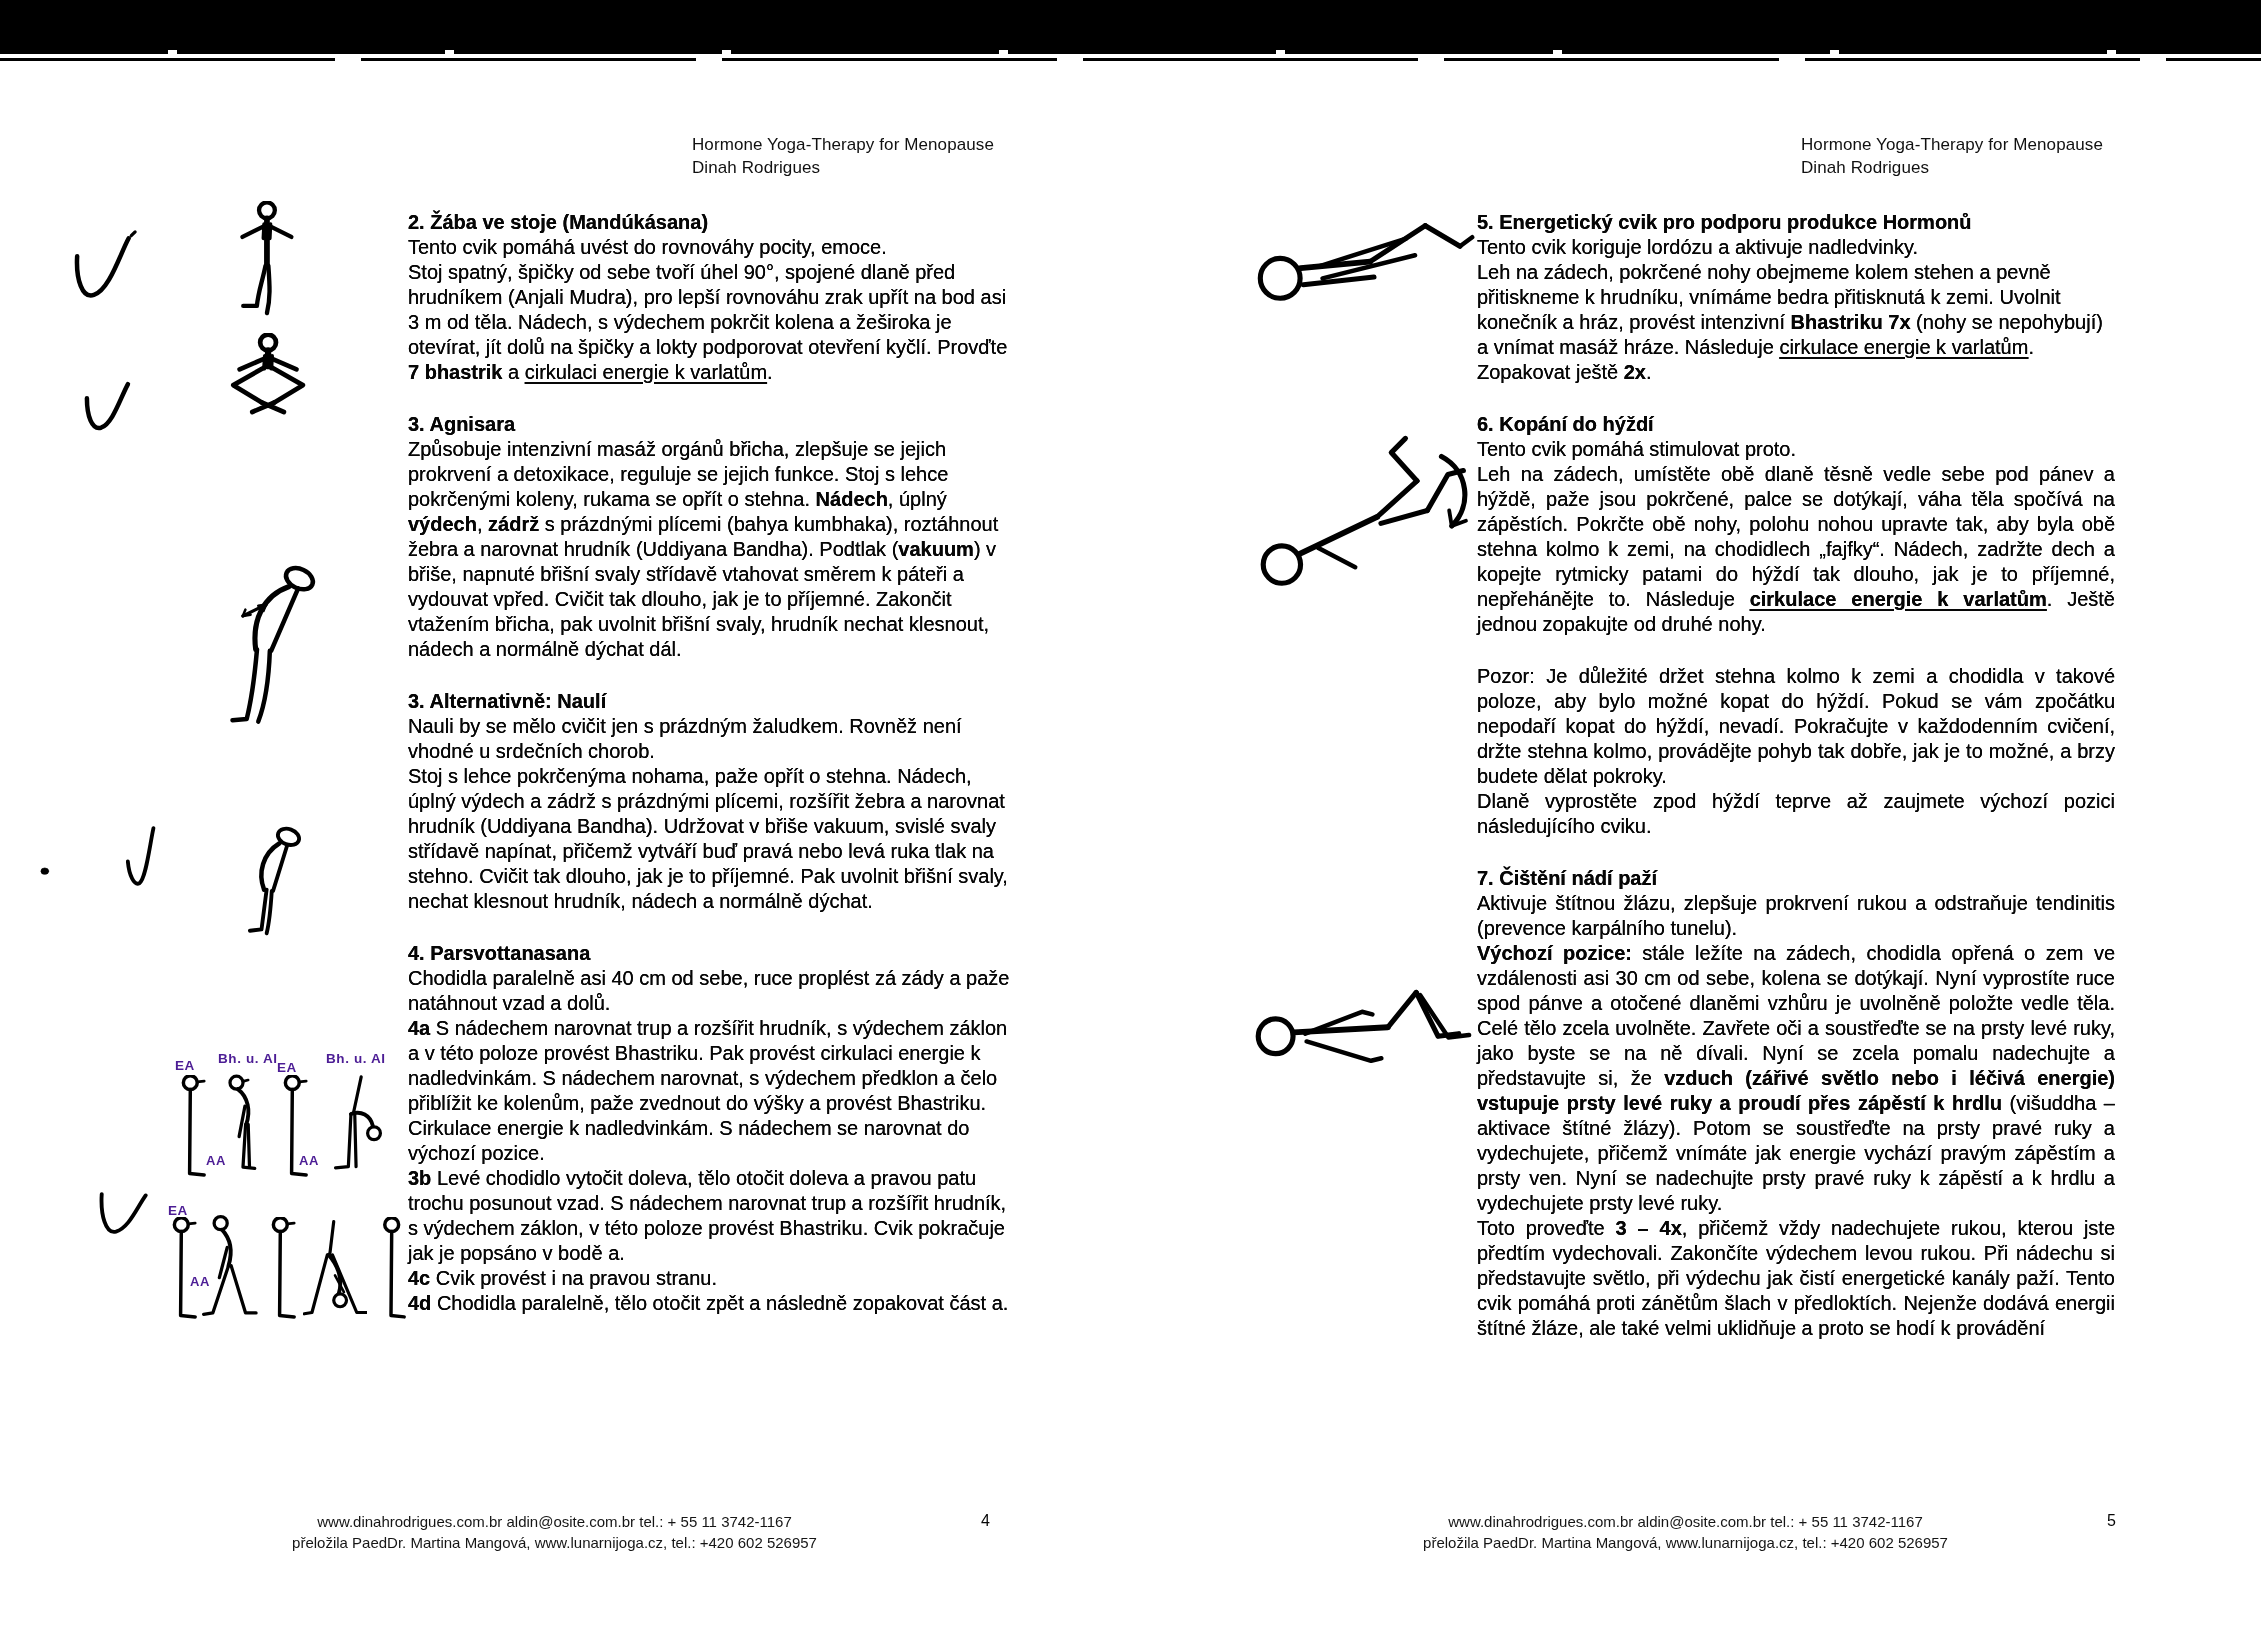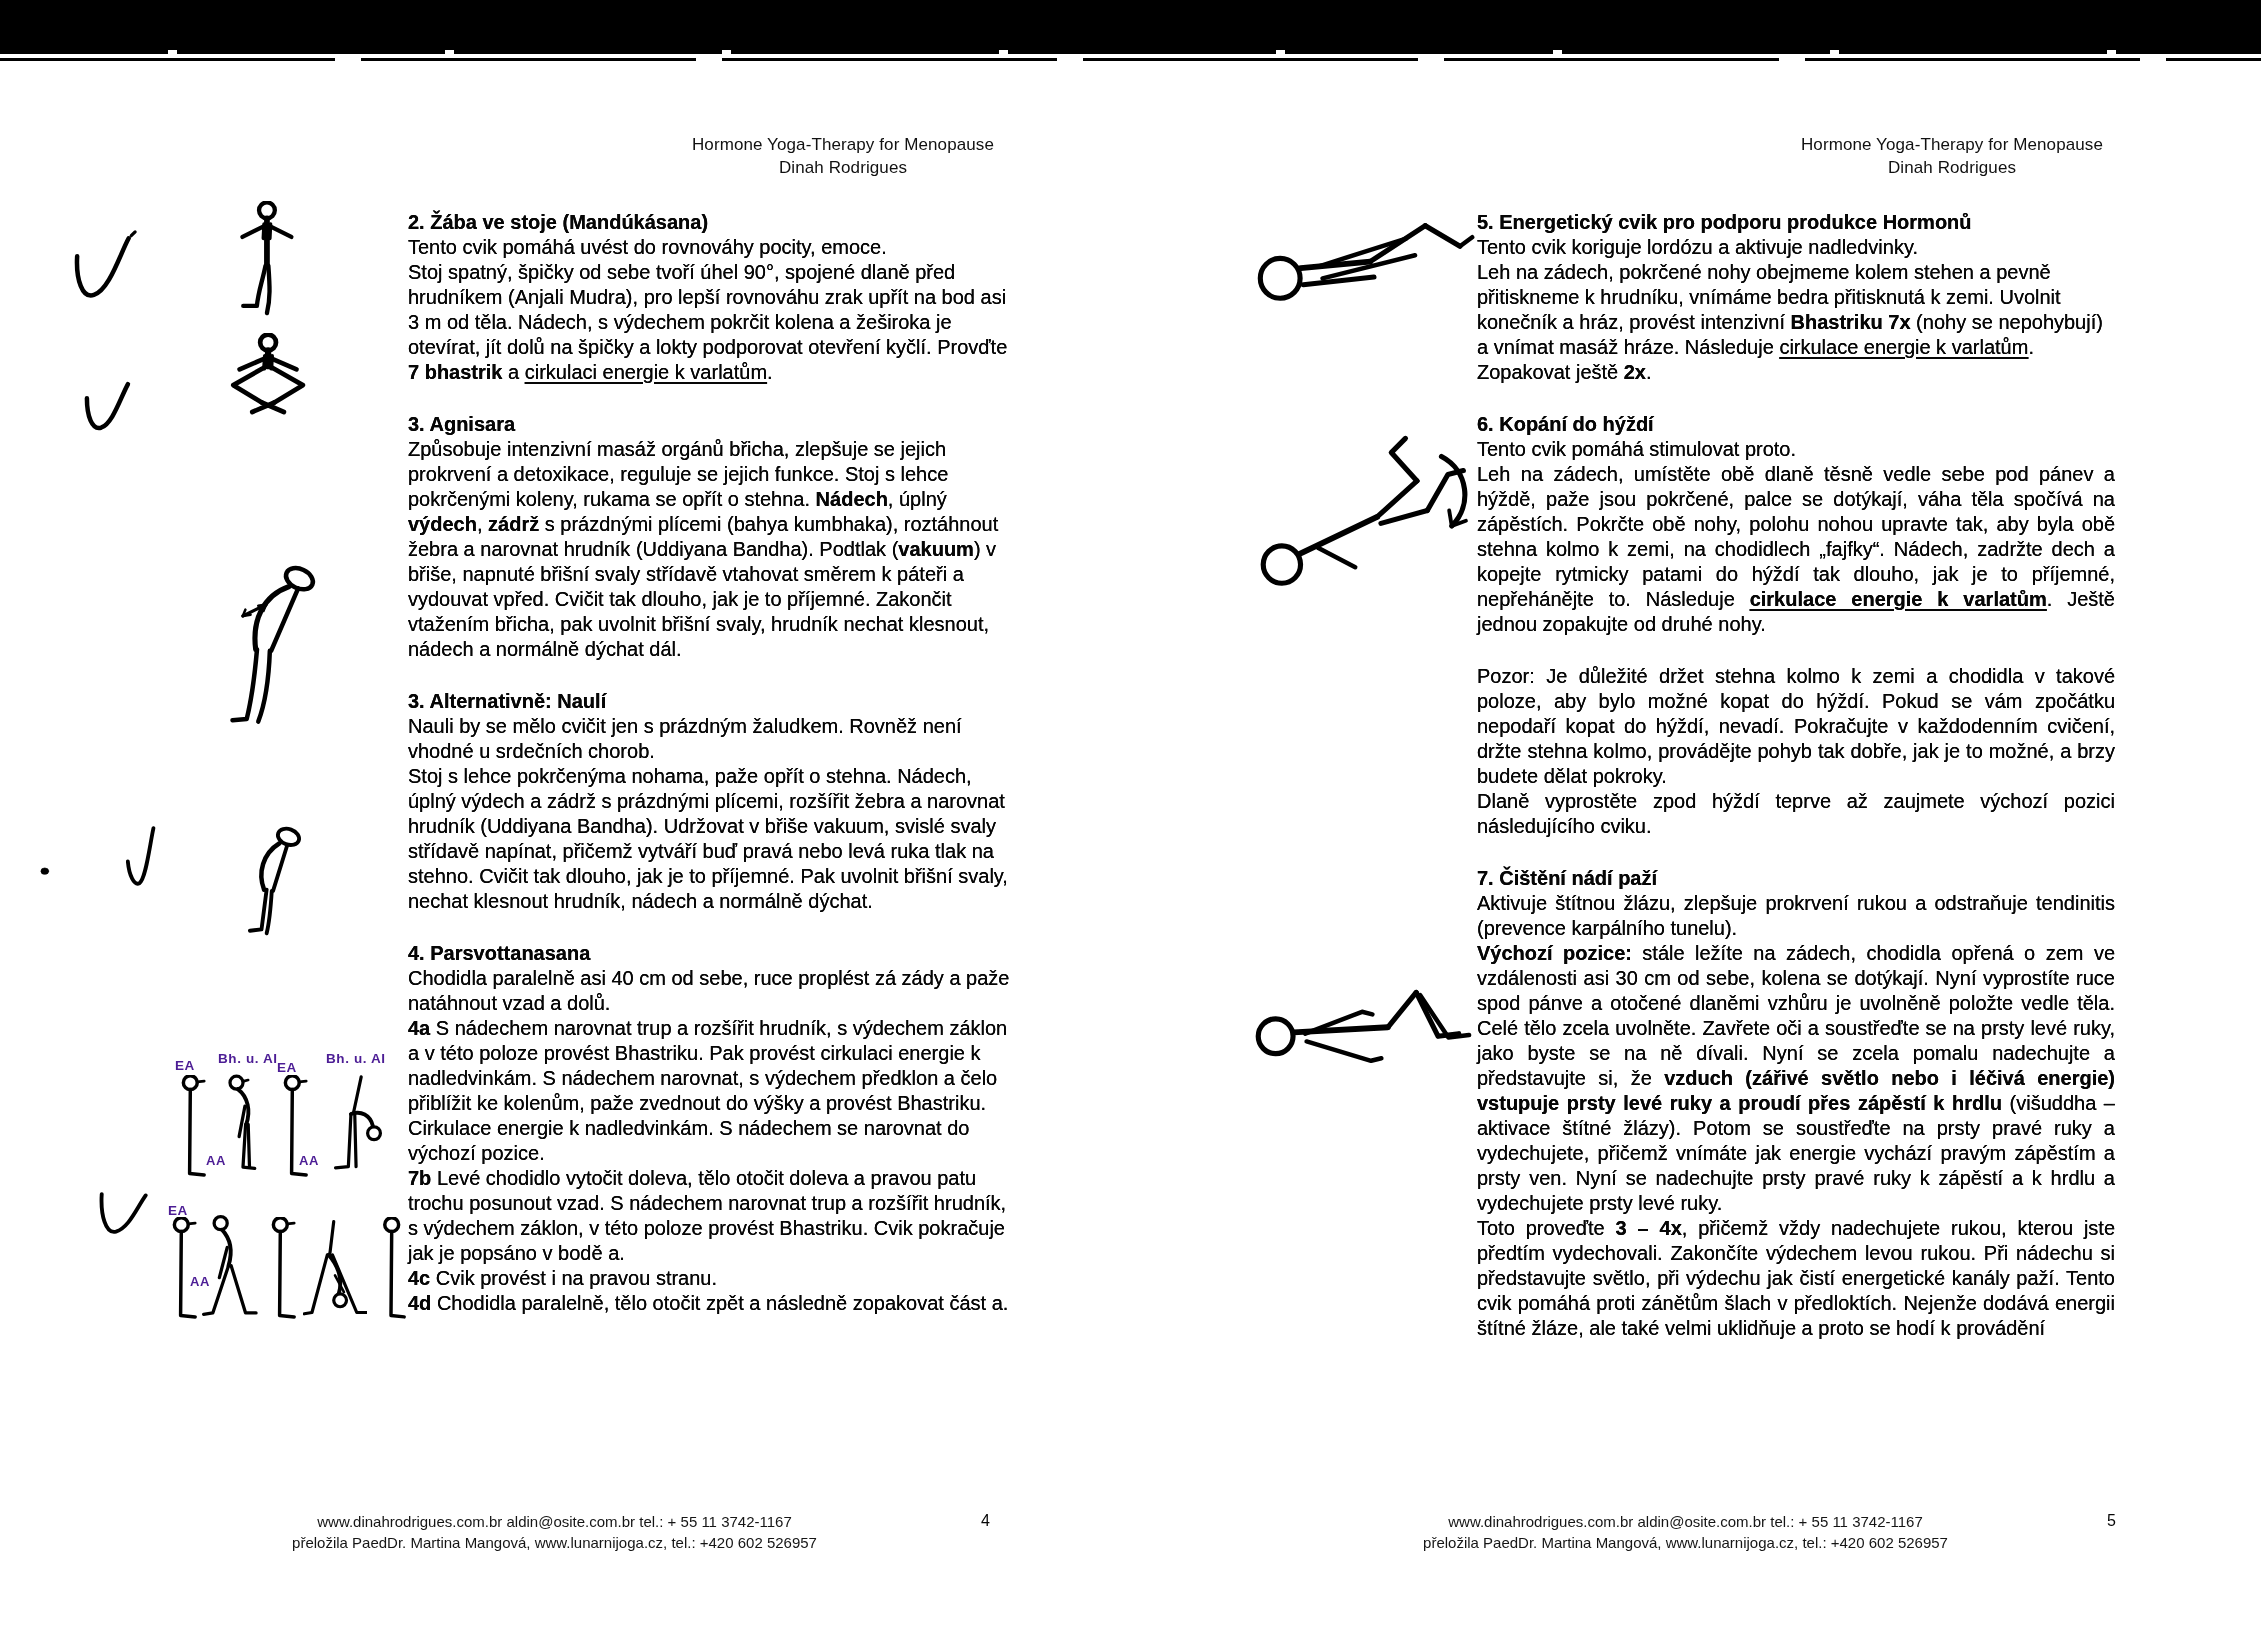--- a/index.html
+++ b/index.html
@@ -9,21 +9,21 @@
   }
   .scan-band{position:absolute;left:0;top:0;width:2261px;height:50px;background:#000;}
   .scan-edge{position:absolute;left:0;top:50px;width:2261px;height:3.9px;
     background:repeating-linear-gradient(90deg,#000 0 168px,#fff 168px 177px,#000 177px 277px);}
   .scan-line{position:absolute;left:0;top:58px;width:2261px;height:2.6px;
     background:repeating-linear-gradient(90deg,#000 0 335px,transparent 335px 361px);}
   .page{position:absolute;top:0;width:1131px;height:1644px;}
   #page-left{left:0;}
   #page-right{left:1131px;}
   .page-header{position:absolute;top:134px;font-size:17px;line-height:22.6px;
-    text-align:center;letter-spacing:0.1px;color:#111;}
+    text-align:left;letter-spacing:0.1px;color:#111;}
   #page-left .page-header{right:137px;}
   #page-right .page-header{right:159px;}
   .text-col{position:absolute;top:210px;font-size:20px;line-height:25px;
     text-shadow:0 0 0.4px #000;}
   #page-left .text-col{left:400px;width:609px;margin-left:8px;}
   #page-right .text-col{left:346px;width:638px;}
   .section{margin:0 0 27px 0;}
   .heading{font-weight:bold;}
   .para{margin:0;}
   #page-right .section:nth-child(n+2) .para{text-align:justify;}
@@ -225,21 +225,21 @@
         </div>
         <div class="section">
           <div class="heading">3. Alternativně: Naulí</div>
           <div class="para"><span>Nauli by se mělo cvičit jen s prázdným žaludkem. Rovněž není vhodné u srdečních chorob.</span></div>
           <div class="para"><span>Stoj s lehce pokrčenýma nohama, paže opřít o stehna. Nádech, úplný výdech a zádrž s prázdnými plícemi, rozšířit žebra a narovnat hrudník (Uddiyana Bandha). Udržovat v břiše vakuum, svislé svaly střídavě napínat, přičemž vytváří buď pravá nebo levá ruka tlak na stehno. Cvičit tak dlouho, jak je to příjemné. Pak uvolnit břišní svaly, nechat klesnout hrudník, nádech a normálně dýchat.</span></div>
         </div>
         <div class="section">
           <div class="heading">4. Parsvottanasana</div>
           <div class="para"><span>Chodidla paralelně asi 40 cm od sebe, ruce proplést zá zády a paže natáhnout vzad a dolů.</span></div>
           <div class="para"><span class="b">4a</span><span> S nádechem narovnat trup a rozšířit hrudník, s výdechem záklon a v této poloze provést Bhastriku. Pak provést cirkulaci energie k nadledvinkám. S nádechem narovnat, s výdechem předklon a čelo přiblížit ke kolenům, paže zvednout do výšky a provést Bhastriku. Cirkulace energie k nadledvinkám. S nádechem se narovnat do výchozí pozice.</span></div>
-          <div class="para"><span class="b">7b</span><span> Levé chodidlo vytočit doleva, tělo otočit doleva a pravou patu trochu posunout vzad. S nádechem narovnat trup a rozšířit hrudník, s výdechem záklon, v této poloze provést Bhastriku. Cvik pokračuje jak je popsáno v bodě a.</span></div>
+          <div class="para"><span class="b">3b</span><span> Levé chodidlo vytočit doleva, tělo otočit doleva a pravou patu trochu posunout vzad. S nádechem narovnat trup a rozšířit hrudník, s výdechem záklon, v této poloze provést Bhastriku. Cvik pokračuje jak je popsáno v bodě a.</span></div>
           <div class="para"><span class="b">4c</span><span> Cvik provést i na pravou stranu.</span></div>
           <div class="para"><span class="b">4d</span><span> Chodidla paralelně, tělo otočit zpět a následně zopakovat část a.</span></div>
         </div>
       </div>
   </div>
 
   <div class="page-footer">
     <div>www.dinahrodrigues.com.br  aldin@osite.com.br  tel.: + 55 11 3742-1167</div>
     <div>přeložila PaedDr. Martina Mangová, www.lunarnijoga.cz, tel.: +420 602 526957</div>
   </div>

